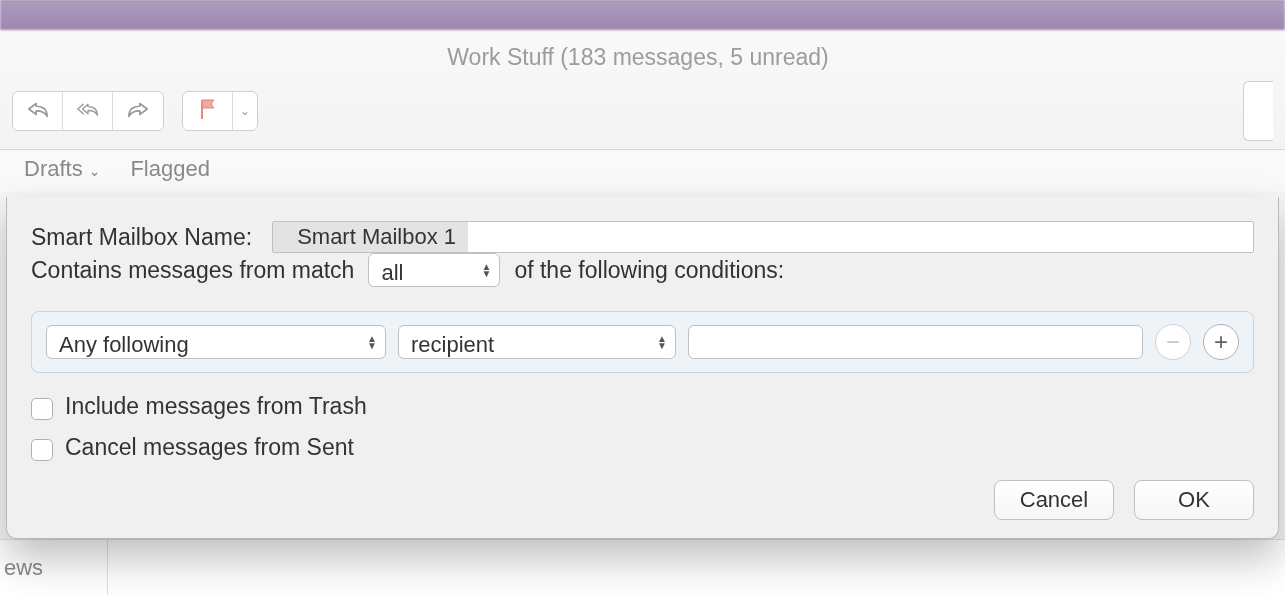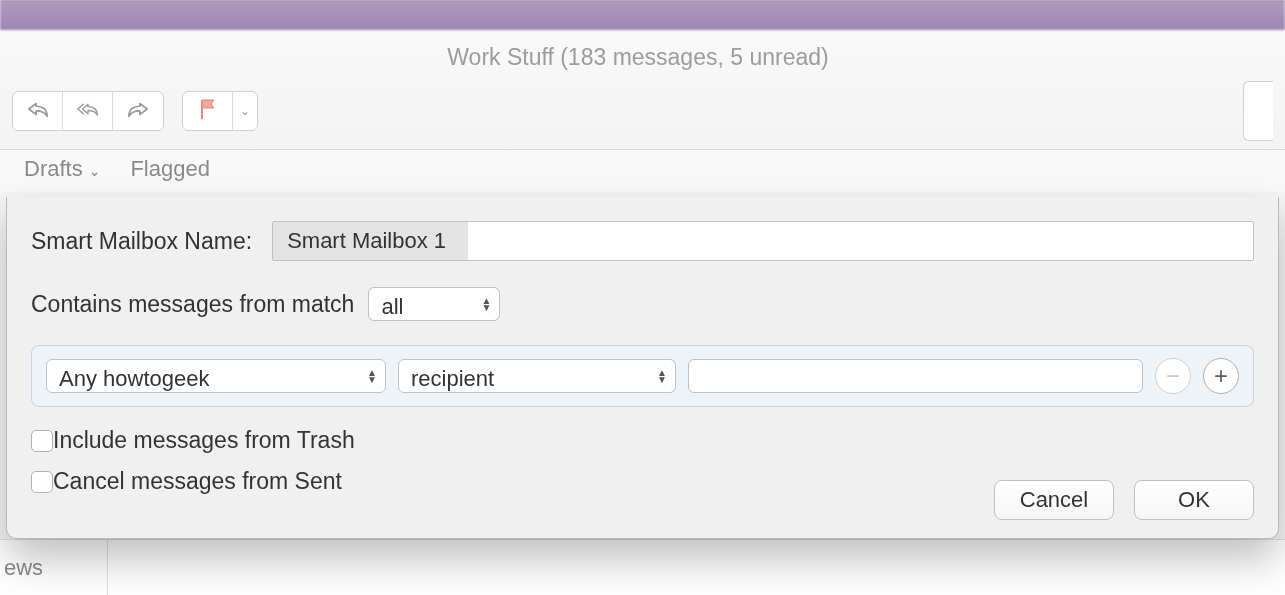--- a/index.html
+++ b/index.html
@@ -113,33 +113,33 @@
       right: 6px;
       height: 342px;
       background: #f0f0f0;
       border: 1px solid #bababa;
       border-top: none;
       border-radius: 0 0 10px 10px;
       box-shadow: 0 20px 40px rgba(0,0,0,0.25);
       padding: 24px 24px 18px 24px;
     }
     .row { display: flex; align-items: center; }
-    .name-row { gap: 20px; margin-bottom: 26px; }
+    .name-row { gap: 20px; }
     .label-lg {
       font-size: 23px;
       color: #323232;
     }
     .text-input {
       flex: 1;
-      height: 40px;
+      height: 32px;
       border: 1px solid #c0c0c0;
       border-radius: 2px;
       background: #ffffff;
       font-size: 22px;
-      padding: 2px 14px;
+      padding: 2px 24px;
       color: #333;
     }
     .text-input.selected {
       background: linear-gradient(to right, #e3e3e3 0%, #e3e3e3 100%);
       background-size: 195px 100%;
       background-repeat: no-repeat;
       background-color: #ffffff;
     }
     .match-row { gap: 14px; margin-bottom: 24px; }
     .mac-select {
@@ -197,22 +197,22 @@
       display: flex;
       align-items: center;
       justify-content: center;
       font-size: 24px;
       color: #606060;
       flex-shrink: 0;
     }
     .circ-btn.disabled { color: #c8c8c8; border-color: #d0d0d0; }
     .checkbox-row {
       display: flex;
-      align-items: center;
-      gap: 0;
+      align-items: flex-end;
+      gap: 12px;
       margin-bottom: 14px;
     }
     .mac-check {
       width: 22px;
       height: 22px;
       border: 1px solid #b0b0b0;
       border-radius: 5px;
       background: #ffffff;
     }
     .check-label { font-size: 23px; color: #333; }
@@ -332,25 +332,26 @@
 
   <div class="row match-row">
     <span class="label-lg">Contains messages from match</span>
     <div class="mac-select sel-small">
       <span>all</span>
       <span class="stepper">
           <span>▲</span>
           <span>▼</span>
         </span>
     </div>
+    <span class="label-lg">of the following conditions:</span>
   </div>
 
   <div class="cond-container">
     <div class="mac-select sel-w1">
-      <span>Any howtogeek</span>
+      <span>Any following</span>
       <span class="stepper">
           <span>▲</span>
           <span>▼</span>
         </span>
     </div>
     <div class="mac-select sel-w2">
       <span>recipient</span>
       <span class="stepper">
           <span>▲</span>
           <span>▼</span>

